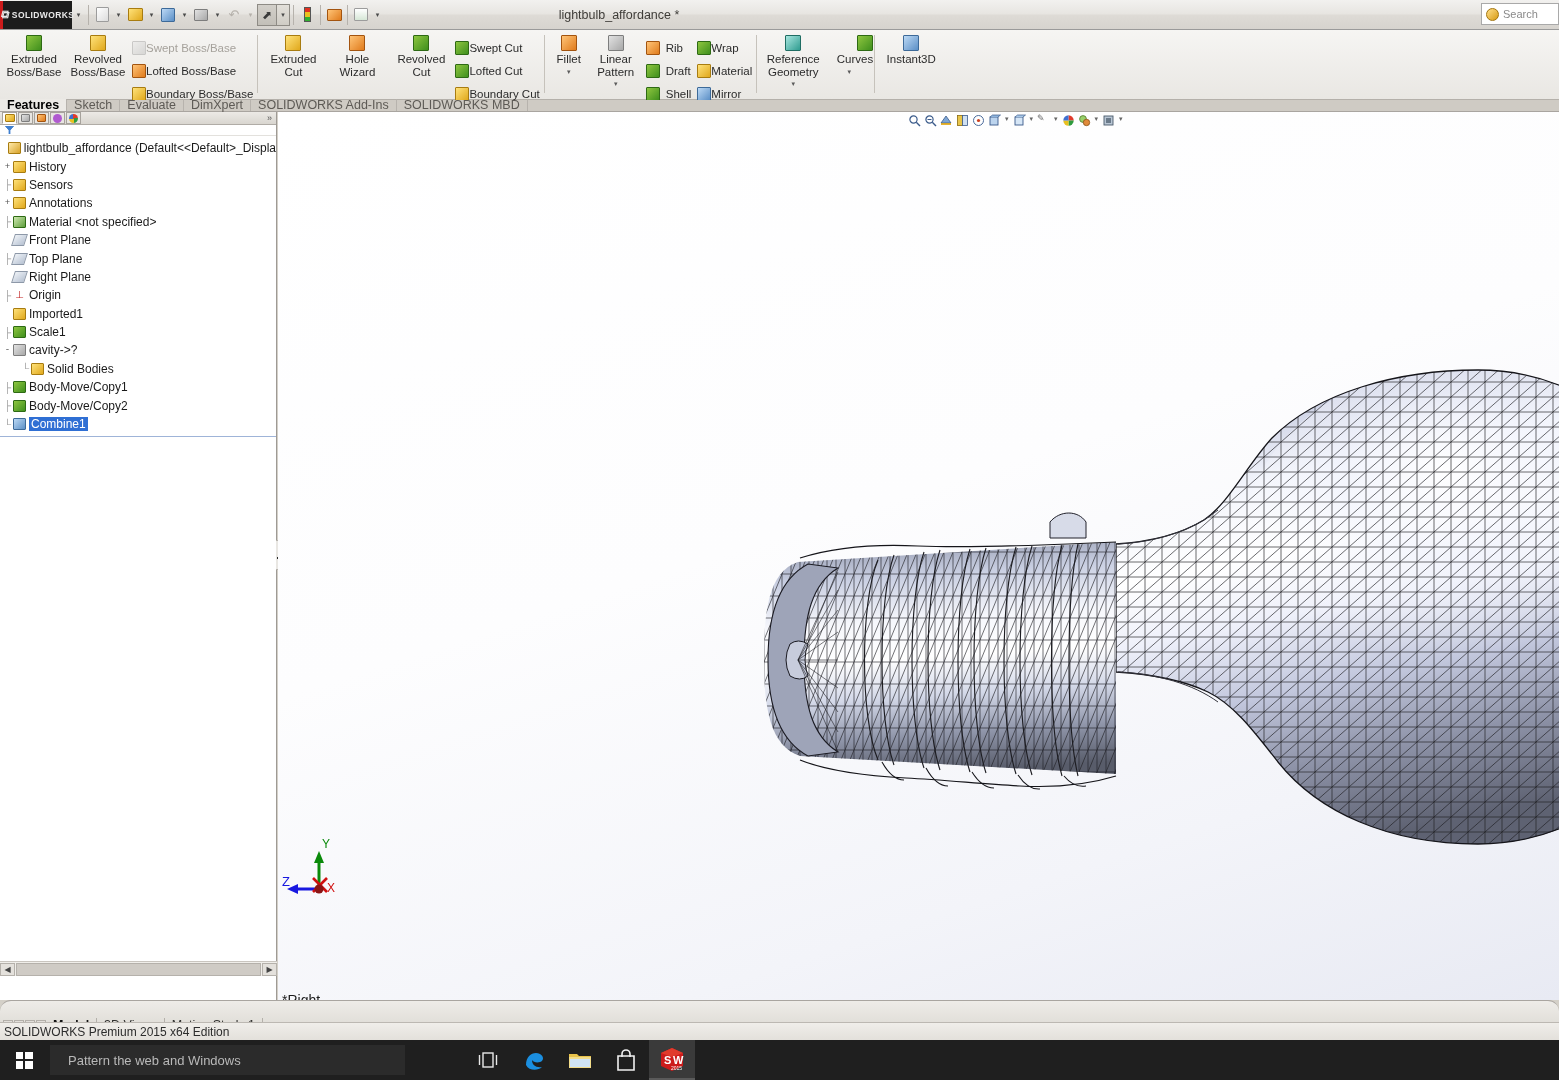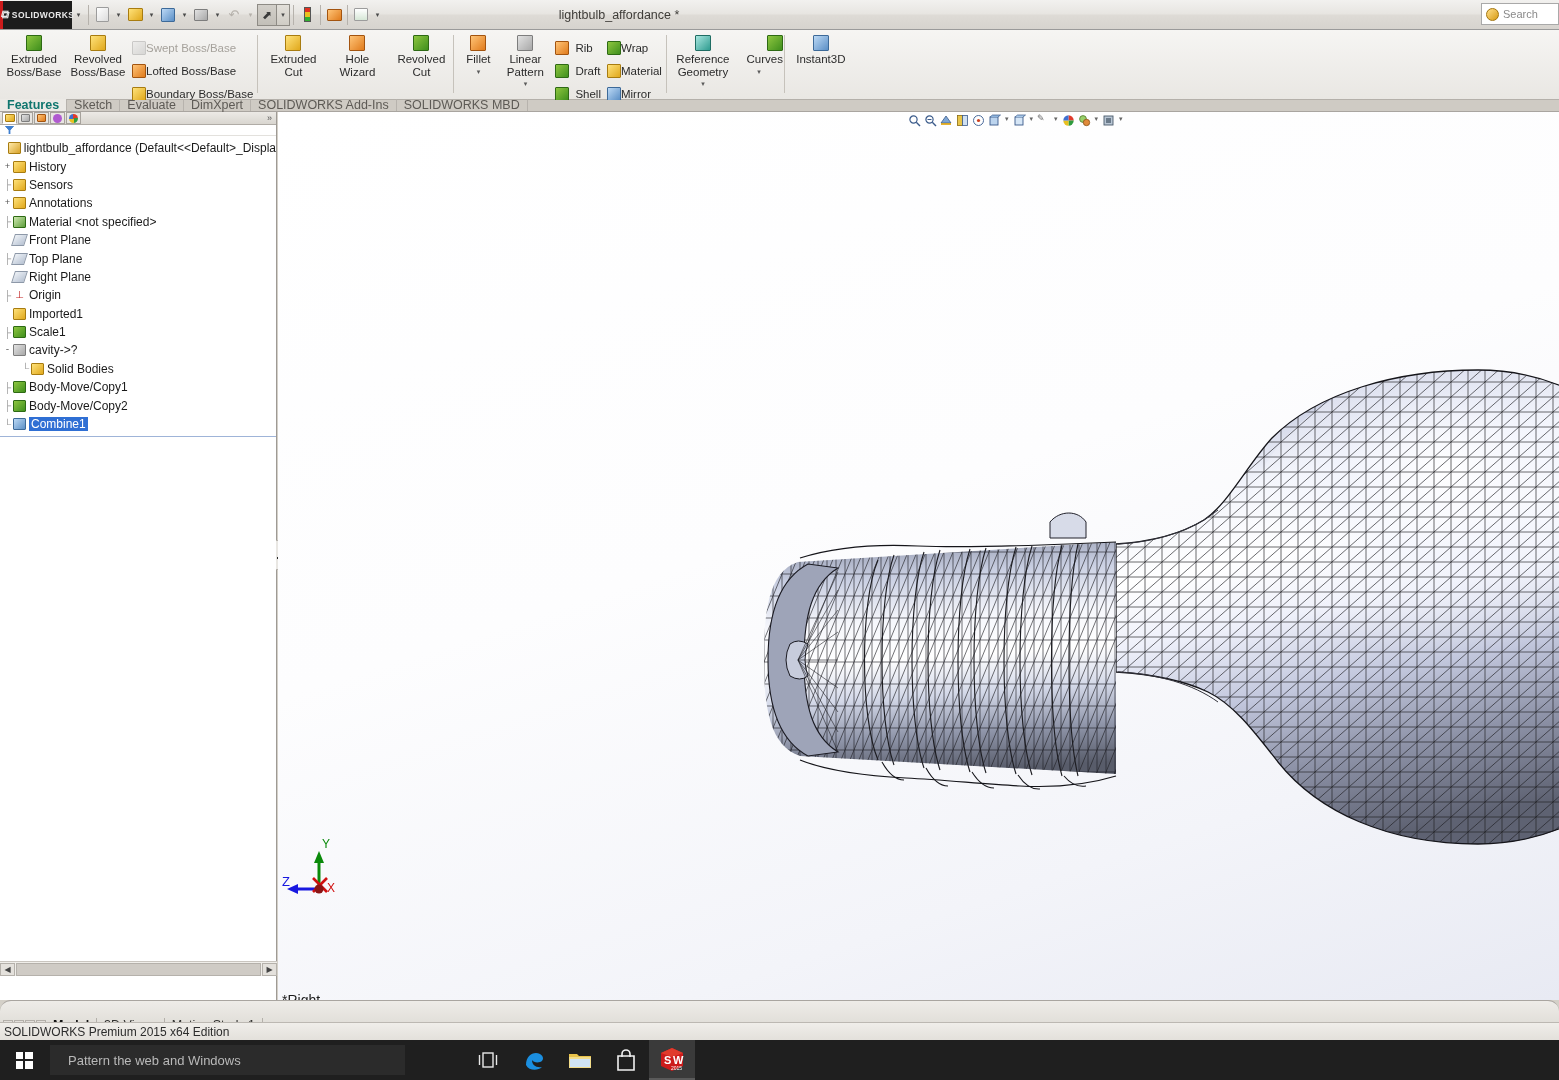--- a/index.html
+++ b/index.html
@@ -96,21 +96,21 @@
   #cmdtabs{
     position:absolute; left:0; top:100px; width:1559px; height:12px;
     background:#cfcbc4; display:flex; align-items:flex-end;
     font-size:12.5px; color:#5d5a55;
     border-bottom:1px solid #a9a5a0;
   }
   #cmdtabs .tab{
     padding:0 7px; line-height:12px; white-space:nowrap;
     border-right:1px solid #b7b3ad;
   }
-  #cmdtabs .tab.active{ color:#0f766e; font-weight:bold; background:#eceae6; }
+  #cmdtabs .tab.active{ color:#000000; font-weight:bold; background:#eceae6; }
 
   
   #leftpanel{
     position:absolute; left:0; top:112px; width:277px; height:888px;
     background:#ffffff; border-right:1px solid #9e9a95;
   }
   #fm-tabs{
     height:13px; background:linear-gradient(to bottom,#eceae6,#d9d6d0);
     display:flex; align-items:center; gap:1px; padding-left:2px;
     border-bottom:1px solid #b0aca6;
@@ -316,20 +316,34 @@
     </div>
     <div class="big-btn">
       <span class="ico orange"></span>
       <span>Hole</span>
       <span>Wizard</span>
     </div>
     <div class="big-btn">
       <span class="ico green"></span>
       <span>Revolved</span>
       <span>Cut</span>
+    </div>
+    <div class="stacklist">
+      <div class="small-row">
+        <span class="ico green"></span>
+        <span>Swept Cut</span>
+      </div>
+      <div class="small-row">
+        <span class="ico green"></span>
+        <span>Lofted Cut</span>
+      </div>
+      <div class="small-row">
+        <span class="ico yellow"></span>
+        <span>Boundary Cut</span>
+      </div>
     </div>
   </div>
 
   <div class="rgroup" style="padding-left:4px;">
     <div class="big-btn" style="width:42px;">
       <span class="ico orange"></span>
       <span>Fillet</span>
       <span class="dropcaret" style="width:42px;">▾</span>
     </div>
     <div class="big-btn" style="width:52px;">

